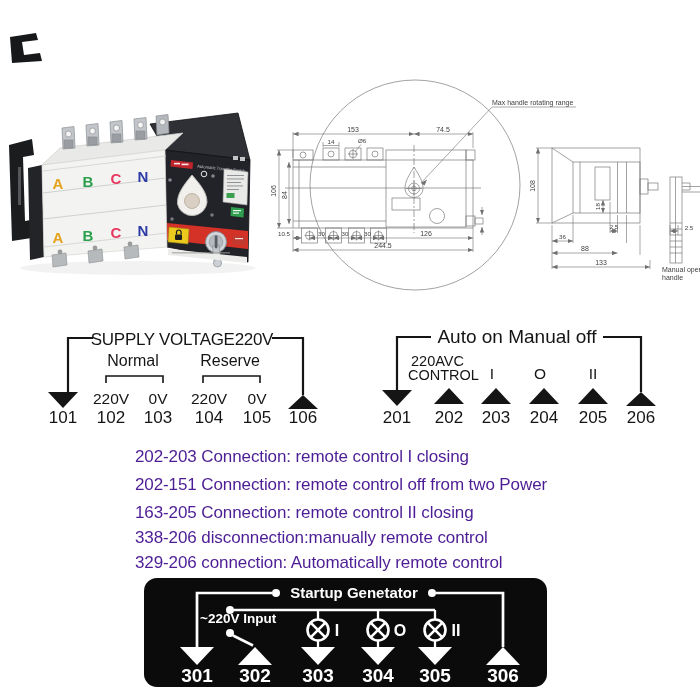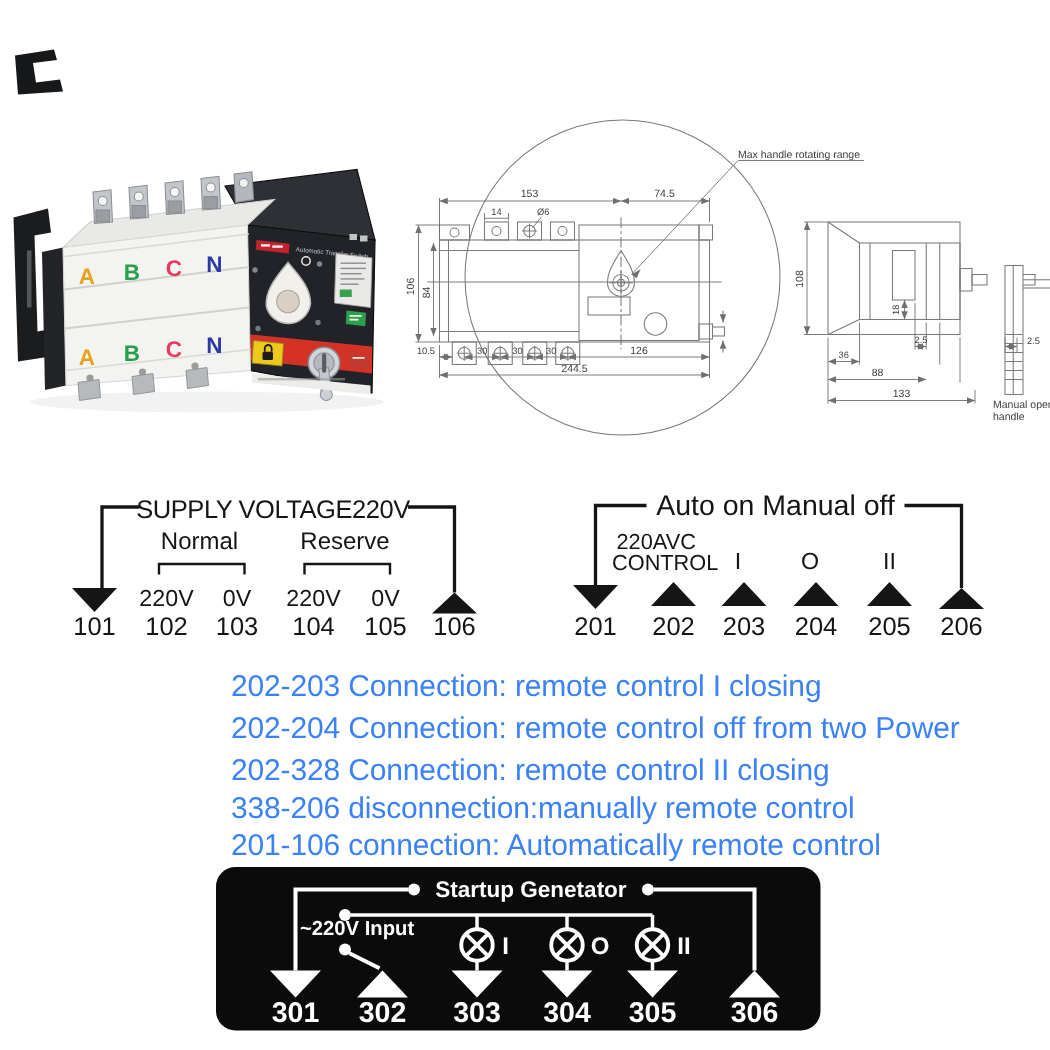--- a/index.html
+++ b/index.html
@@ -21,21 +21,21 @@
   .thin{fill:none;stroke:#7a7a7a;stroke-width:0.7;}
   .dim{fill:none;stroke:#6f6f6f;stroke-width:0.6;}
   .dtxt{font-size:7px;fill:#3e3e3e;}
   .dtxt6{font-size:6.2px;fill:#3e3e3e;}
   
   .gwire{fill:none;stroke:#fff;stroke-width:2.7;}
   .gbus{fill:none;stroke:#fff;stroke-width:2.3;}
   .gtri{fill:#fff;}
   .gtxt{fill:#fff;font-weight:bold;}
   
-  .note{position:absolute;left:154px;font-size:20px;color:#3b82f6;white-space:nowrap;letter-spacing:-0.1px;}
+  .note{position:absolute;left:135px;font-size:17px;color:#4c1d95;white-space:nowrap;letter-spacing:-0.1px;}
 </style>
 </head>
 <body>
 
 <div class="canvas">
 
   <svg class="abs" style="left:0;top:25px" width="265" height="265" viewBox="0 0 265 265">
     <ellipse cx="138" cy="243" rx="118" ry="7" fill="rgba(0,0,0,0.05)"></ellipse>
 
     <path d="M10,12 L36,8 L38,15 L22,17 L24,30 L40,28 L42,36 L12,38 Z" fill="#17181a"></path>
@@ -346,24 +346,24 @@
     <polygon class="tri" points="215,66 200,82 230,82"></polygon>
     <text class="t17 mid" x="19" y="101">201</text>
     <text class="t17 mid" x="71" y="101">202</text>
     <text class="t17 mid" x="118" y="101">203</text>
     <text class="t17 mid" x="166" y="101">204</text>
     <text class="t17 mid" x="215" y="101">205</text>
     <text class="t17 mid" x="263" y="101">206</text>
   </svg>
 
   <div class="note" style="top:447px">202-203 Connection: remote control I closing</div>
-  <div class="note" style="top:475px">202-204 Connection: remote control off from two Power</div>
-  <div class="note" style="top:503px">202-328 Connection: remote control II closing</div>
+  <div class="note" style="top:475px">202-151 Connection: remote control off from two Power</div>
+  <div class="note" style="top:503px">163-205 Connection: remote control II closing</div>
   <div class="note" style="top:528px">338-206 disconnection:manually remote control</div>
-  <div class="note" style="top:553px">201-106 connection: Automatically remote control</div>
+  <div class="note" style="top:553px">329-206 connection: Automatically remote control</div>
 
   <svg class="abs" style="left:143px;top:577px" width="406" height="112" viewBox="0 0 406 112">
     <rect x="1" y="1" width="403" height="109" rx="13" fill="#0b0b0b"></rect>
     <text class="gtxt mid" x="211" y="21" font-size="15">Startup Genetator</text>
     <circle cx="133" cy="16" r="4" fill="#fff"></circle>
     <circle cx="289" cy="16" r="4" fill="#fff"></circle>
     <polyline class="gwire" points="129,16 54,16 54,70"></polyline>
     <polygon class="gtri" points="37,70 71,70 54,88"></polygon>
     <polyline class="gwire" points="293,16 360,16 360,70"></polyline>
     <polygon class="gtri" points="360,70 343,88 377,88"></polygon>

